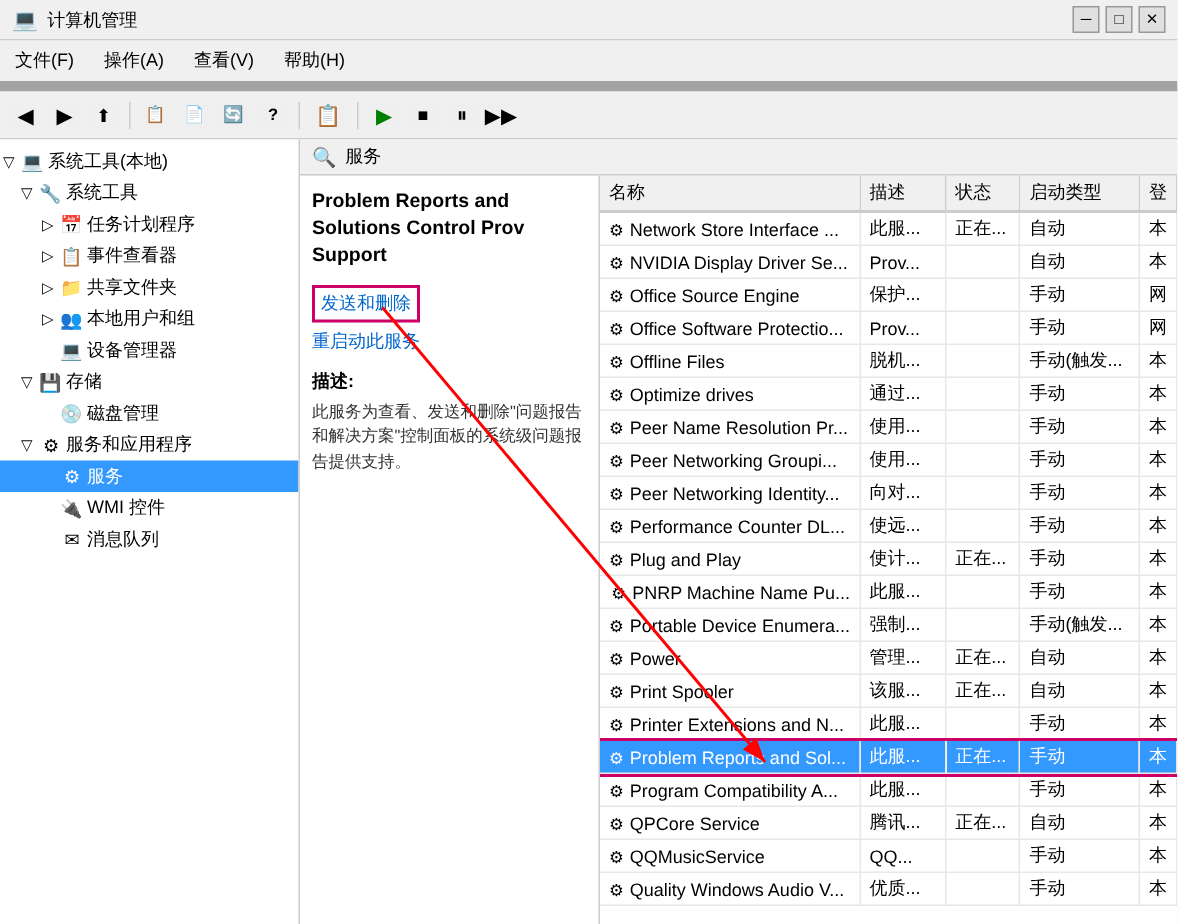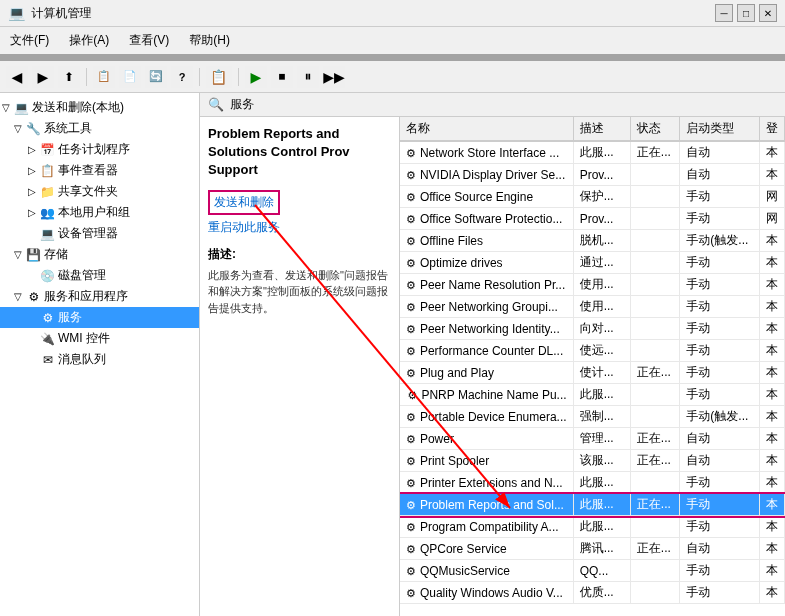--- a/index.html
+++ b/index.html
@@ -95,21 +95,21 @@
     <button class="toolbar-btn">▶▶</button>
   </div>
 
   <div class="main-layout" style="height: calc(616px - 22px - 22px - 32px);">
 
     <div class="left-panel" style="width:200px;">
 
       <div class="tree-item" style="padding-left:2px;">
         <span class="tree-arrow">▽</span>
         <span class="tree-icon">💻</span>
-        <span>发送和删除(本地)</span>
+        <span>系统工具(本地)</span>
       </div>
 
       <div class="tree-item" style="padding-left:14px;">
         <span class="tree-arrow">▽</span>
         <span class="tree-icon">🔧</span>
         <span>系统工具</span>
       </div>
 
       <div class="tree-item" style="padding-left:28px;">
         <span class="tree-arrow" style="width:12px;">▷</span>

